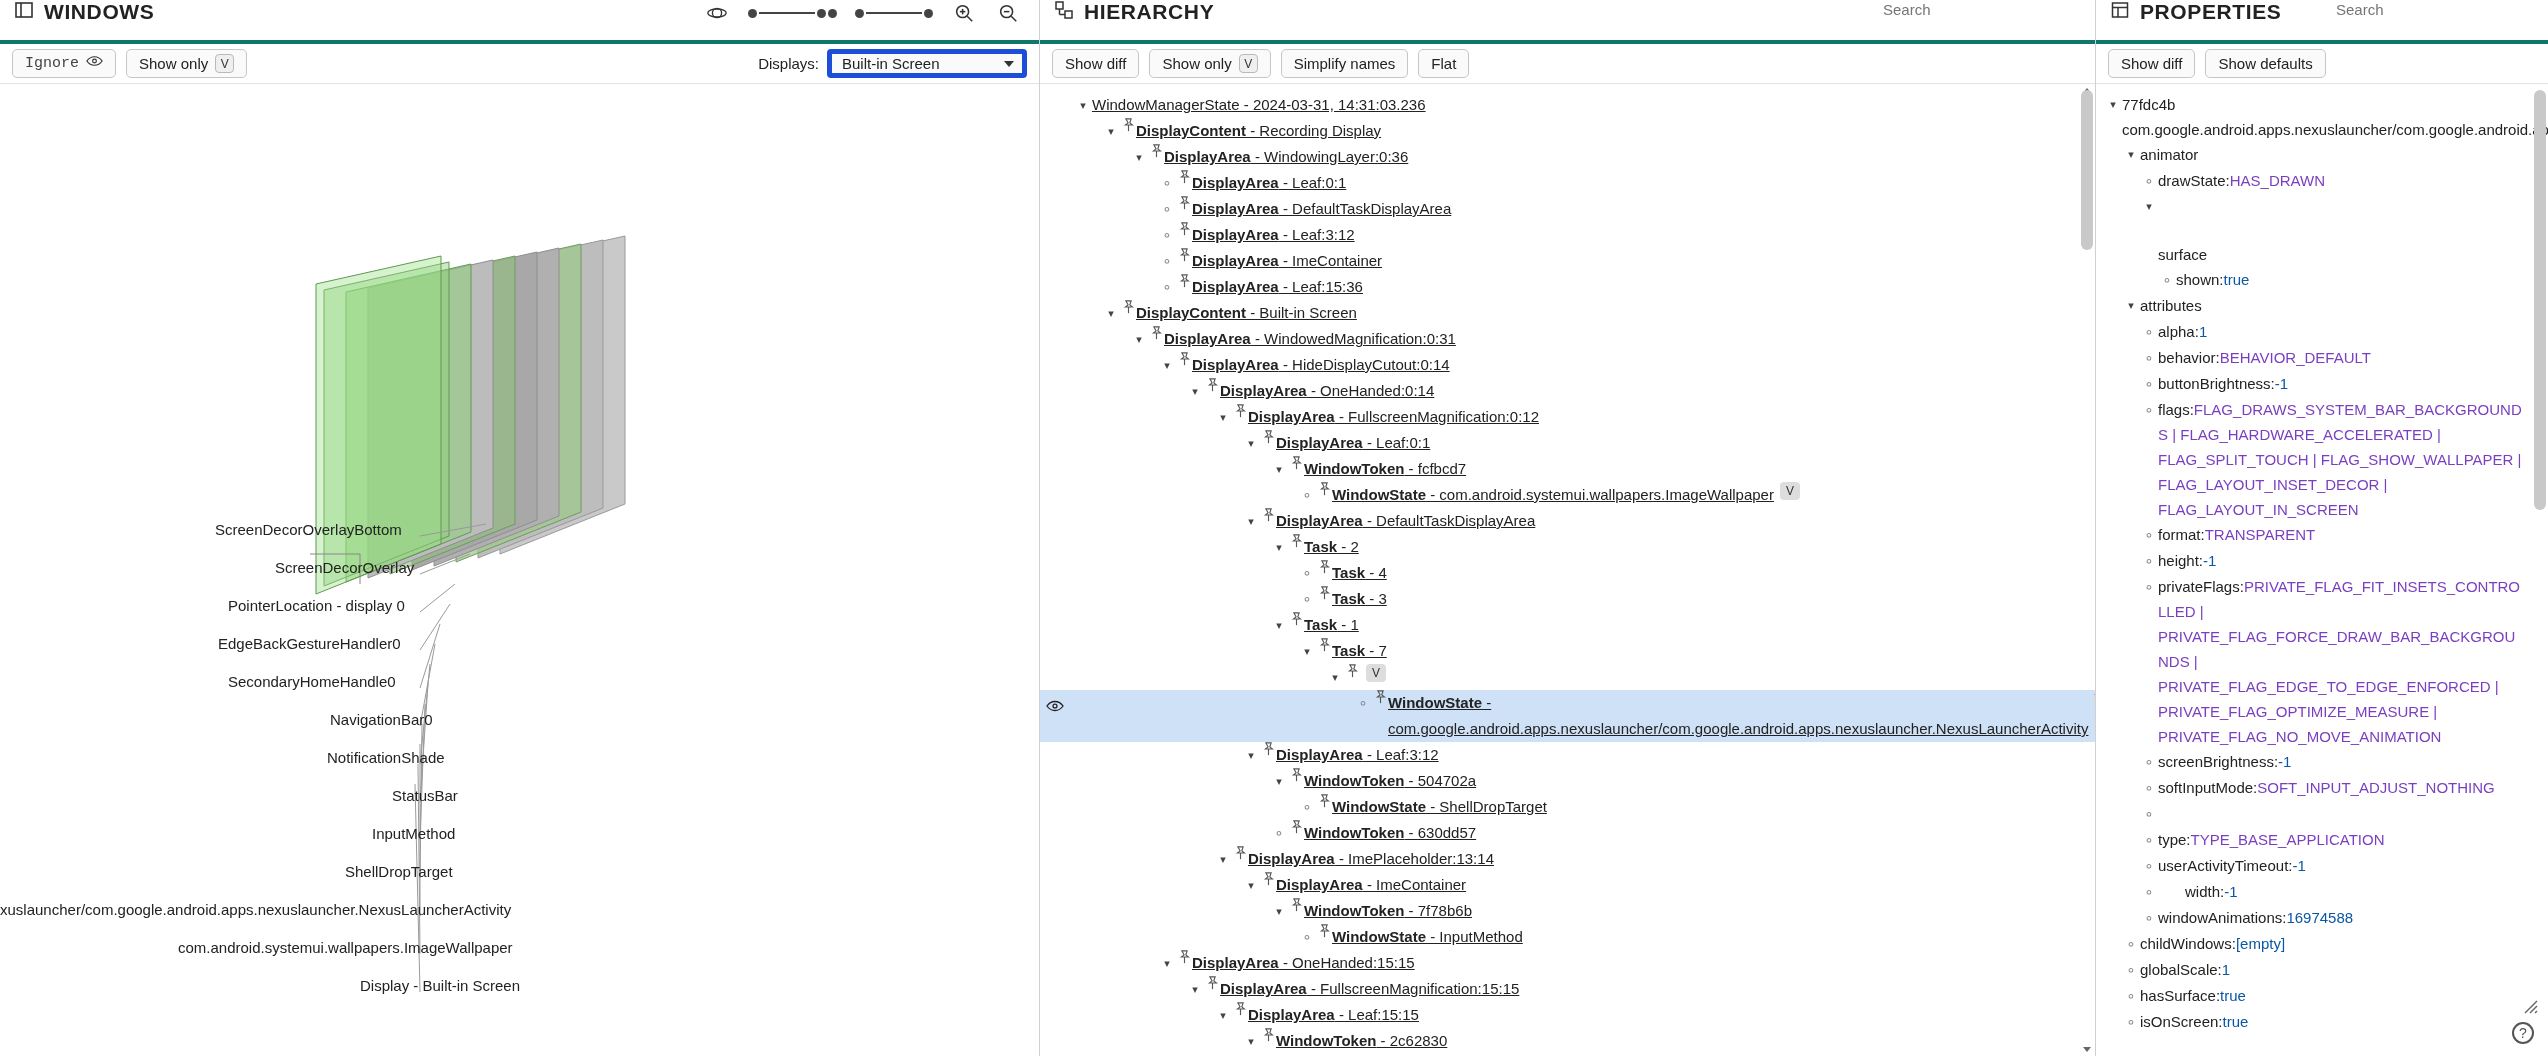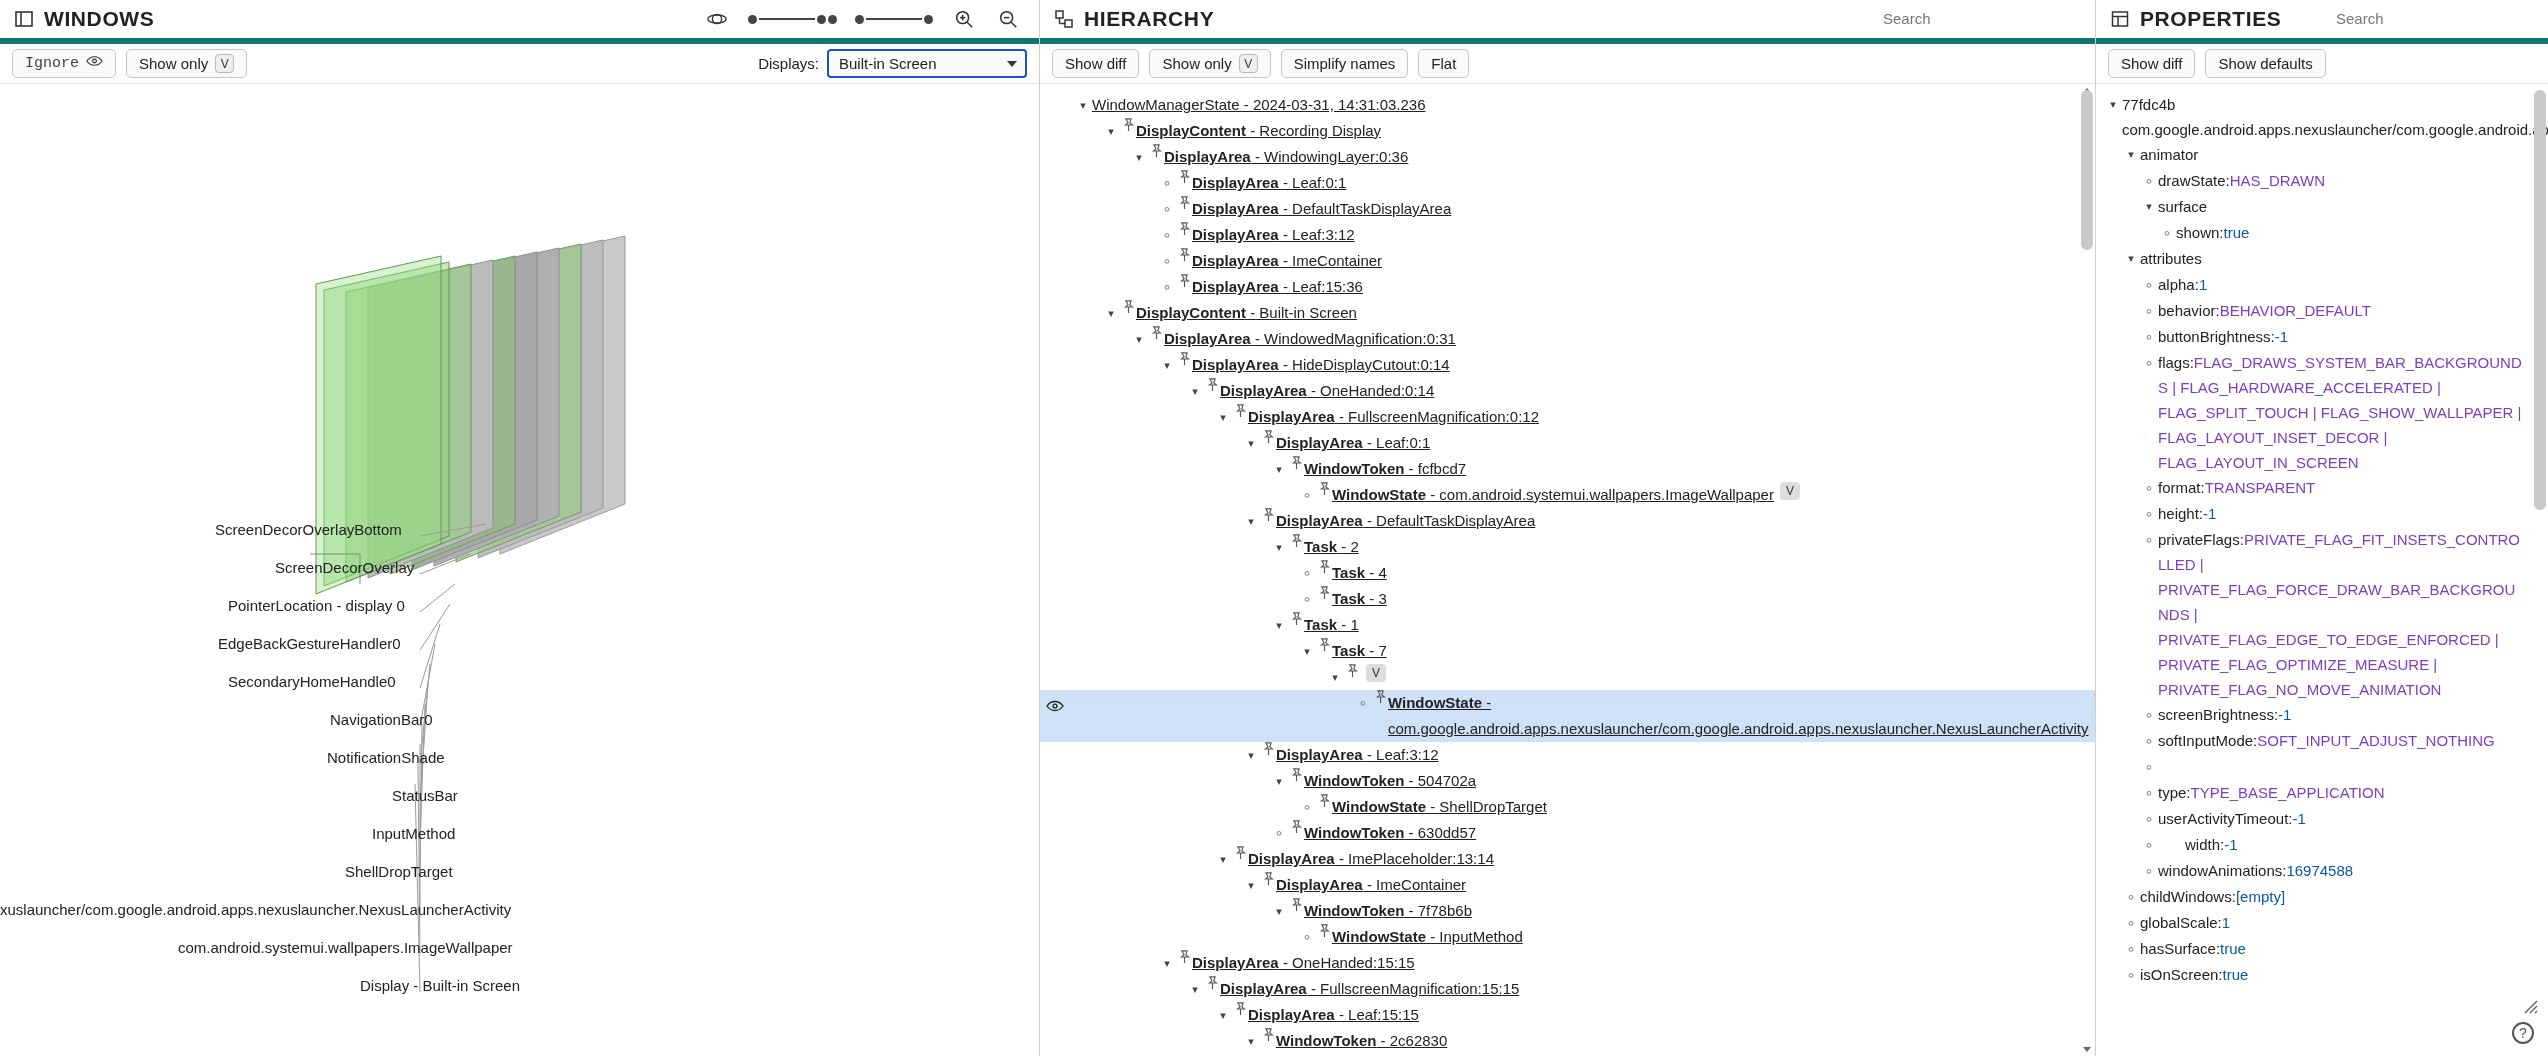--- a/index.html
+++ b/index.html
@@ -10,23 +10,23 @@
     font-family: "Liberation Sans", sans-serif;
     overflow: hidden;
   }
   .app {
     display: flex;
     width: 2548px; height: 1056px;
   }
   
   .panel { display: flex; flex-direction: column; height: 100%; background: #fff; }
   .panel-header {
-    display: flex; align-items: center;
+    display: flex; align-items: flex-start;
     height: 44px; min-height: 44px;
-    border-bottom: 6px solid #0f766e;
+    border-bottom: 4px solid #0f766e;
     padding: 0 14px;
     gap: 10px;
   }
   .panel-title {
     font-size: 21px; font-weight: bold; letter-spacing: 0.6px;
     color: #222;
   }
   .panel-icon { width: 20px; height: 20px; display:inline-block; }
   .toolbar {
     display: flex; align-items: center;
@@ -69,21 +69,21 @@
   
   #windows-panel { width: 1040px; min-width: 1040px; border-right: 1px solid #d0d0d0; }
   .win-toolbar-icons { display: flex; align-items: center; gap: 18px; margin-left: auto; padding-right: 4px; }
   .icon-btn { width: 26px; height: 26px; display:flex; align-items:center; justify-content:center; cursor:pointer; color:#333; }
   .slider { display: flex; align-items: center; gap: 2px; }
   .slider .track { width: 56px; height: 2px; background: #444; }
   .slider .knob { width: 9px; height: 9px; border-radius: 50%; background: #444; }
   .displays-row { display: flex; align-items: center; gap: 8px; margin-left: auto; }
   .displays-label { font-size: 15px; color: #222; }
   .select-box {
-    border: 2px solid #1d4ed8; border-radius: 4px;
+    border: 5px solid #1d4ed8; border-radius: 4px;
     background: #fafafa;
     height: 29px; min-width: 200px;
     display: flex; align-items: center; justify-content: space-between;
     padding: 0 8px 0 10px;
     font-size: 15px; color: #222; cursor: pointer;
   }
   .caret { width: 0; height: 0; border-left: 5px solid transparent; border-right: 5px solid transparent; border-top: 6px solid #333; }
   .ignore-btn { color: #444; font-family: Liberation Mono, monospace; }
   .win-canvas { position: relative; flex: 1; overflow: hidden; background: #fff; }
   .win-label { position: absolute; font-size: 15px; color: #222; white-space: nowrap; }
@@ -691,21 +691,21 @@
         <div class="prop-row" style="padding-left: 26px;">
           <span class="tw">▾</span>
           <span class="wrap-text" style="flex: 1 1 0%;"><span class="prop-key">animator</span></span>
         </div>
         <div class="prop-row" style="padding-left: 44px;">
           <span class="tw leafdot">∘</span>
           <span class="wrap-text" style="flex: 1 1 0%;"><span class="prop-key">drawState:</span><span class="prop-val">HAS_DRAWN</span></span>
         </div>
         <div class="prop-row" style="padding-left: 44px;">
           <span class="tw">▾</span>
-          <span class="wrap-text" style="flex: 1 1 0%;"><span class="prop-key">surface</span></span>
+          <span class="wrap-text" style="flex: 1 1 0%; margin-top: 48px;"><span class="prop-key">surface</span></span>
         </div>
         <div class="prop-row" style="padding-left: 62px;">
           <span class="tw leafdot">∘</span>
           <span class="wrap-text" style="flex: 1 1 0%;"><span class="prop-key">shown:</span><span class="prop-val num">true</span></span>
         </div>
         <div class="prop-row" style="padding-left: 26px;">
           <span class="tw">▾</span>
           <span class="wrap-text" style="flex: 1 1 0%;"><span class="prop-key">attributes</span></span>
         </div>
         <div class="prop-row" style="padding-left: 44px;">

